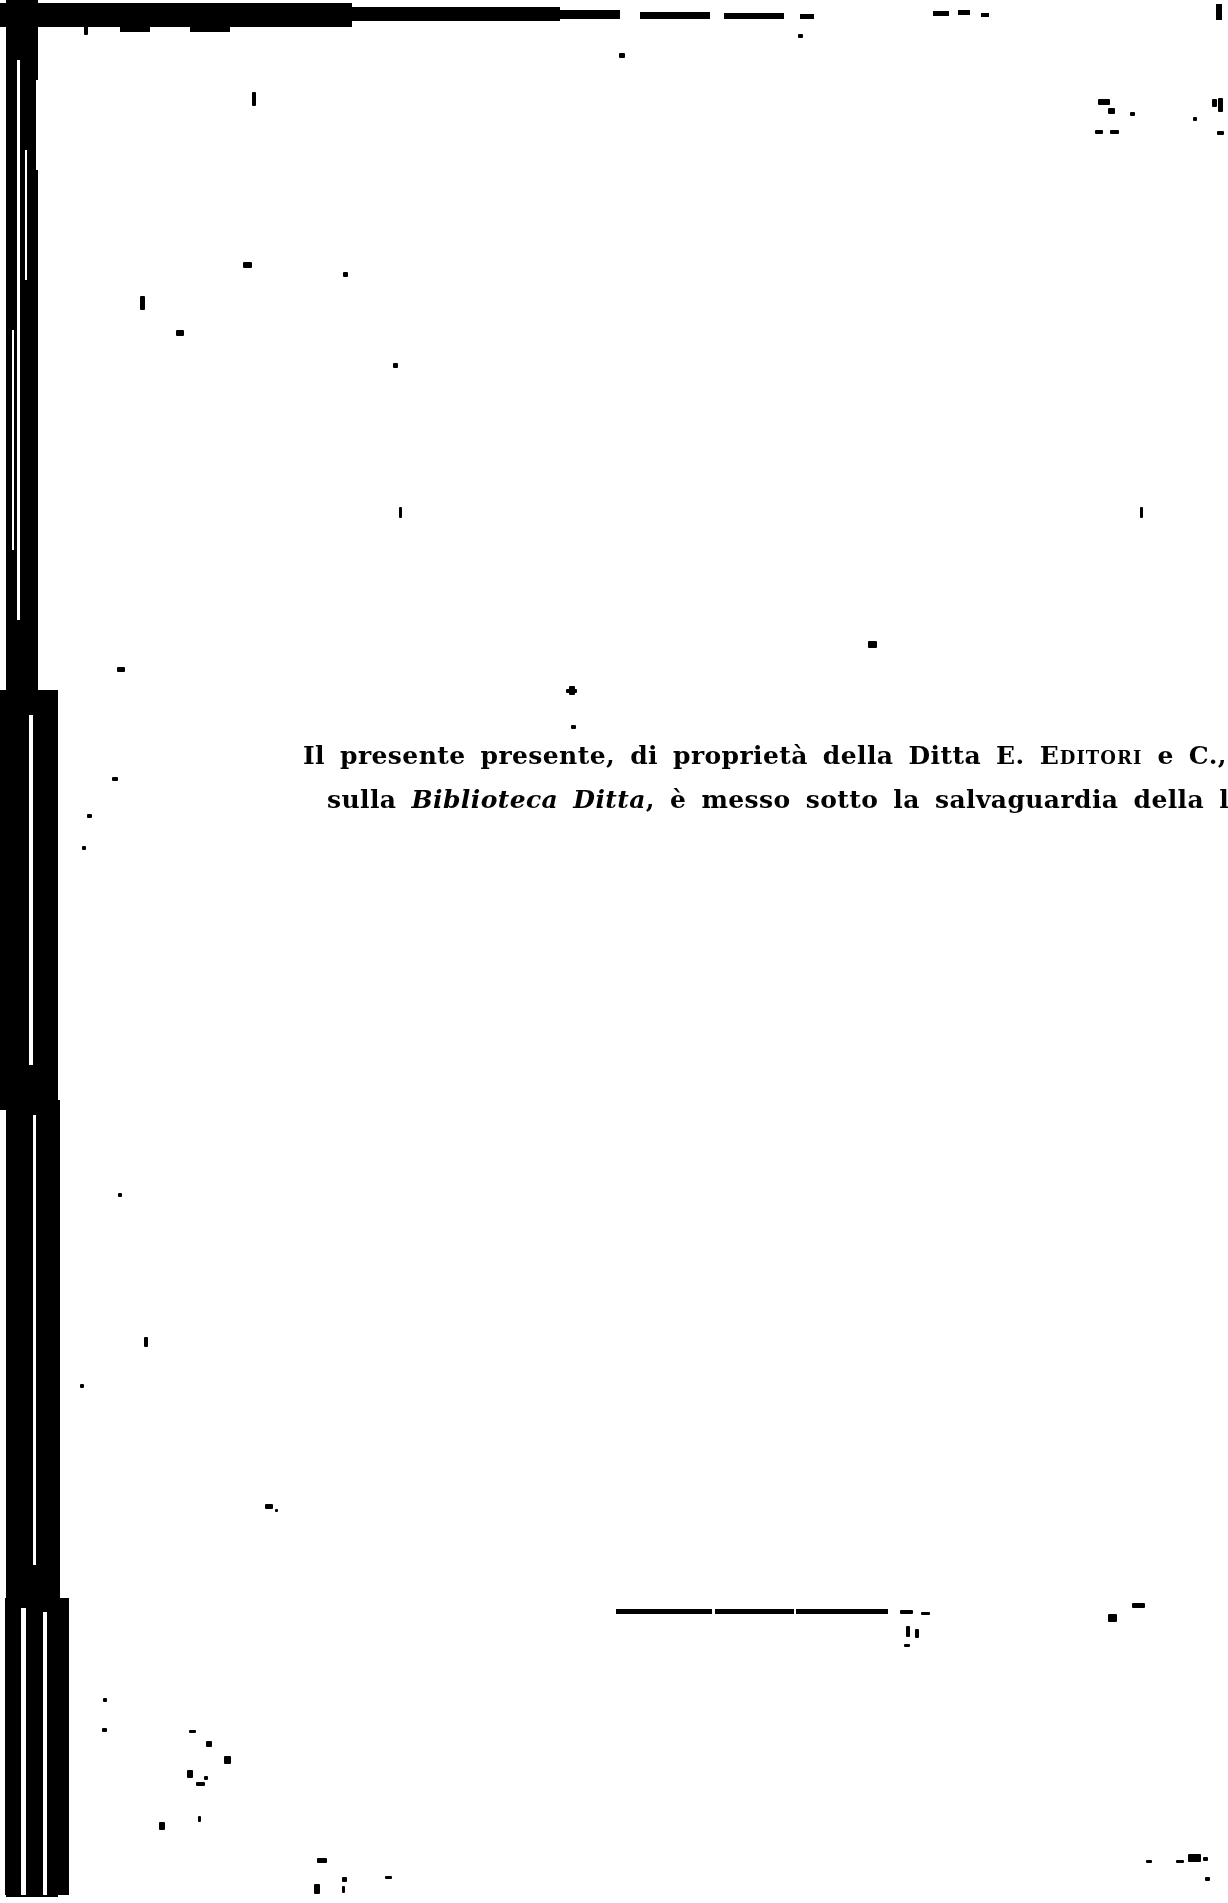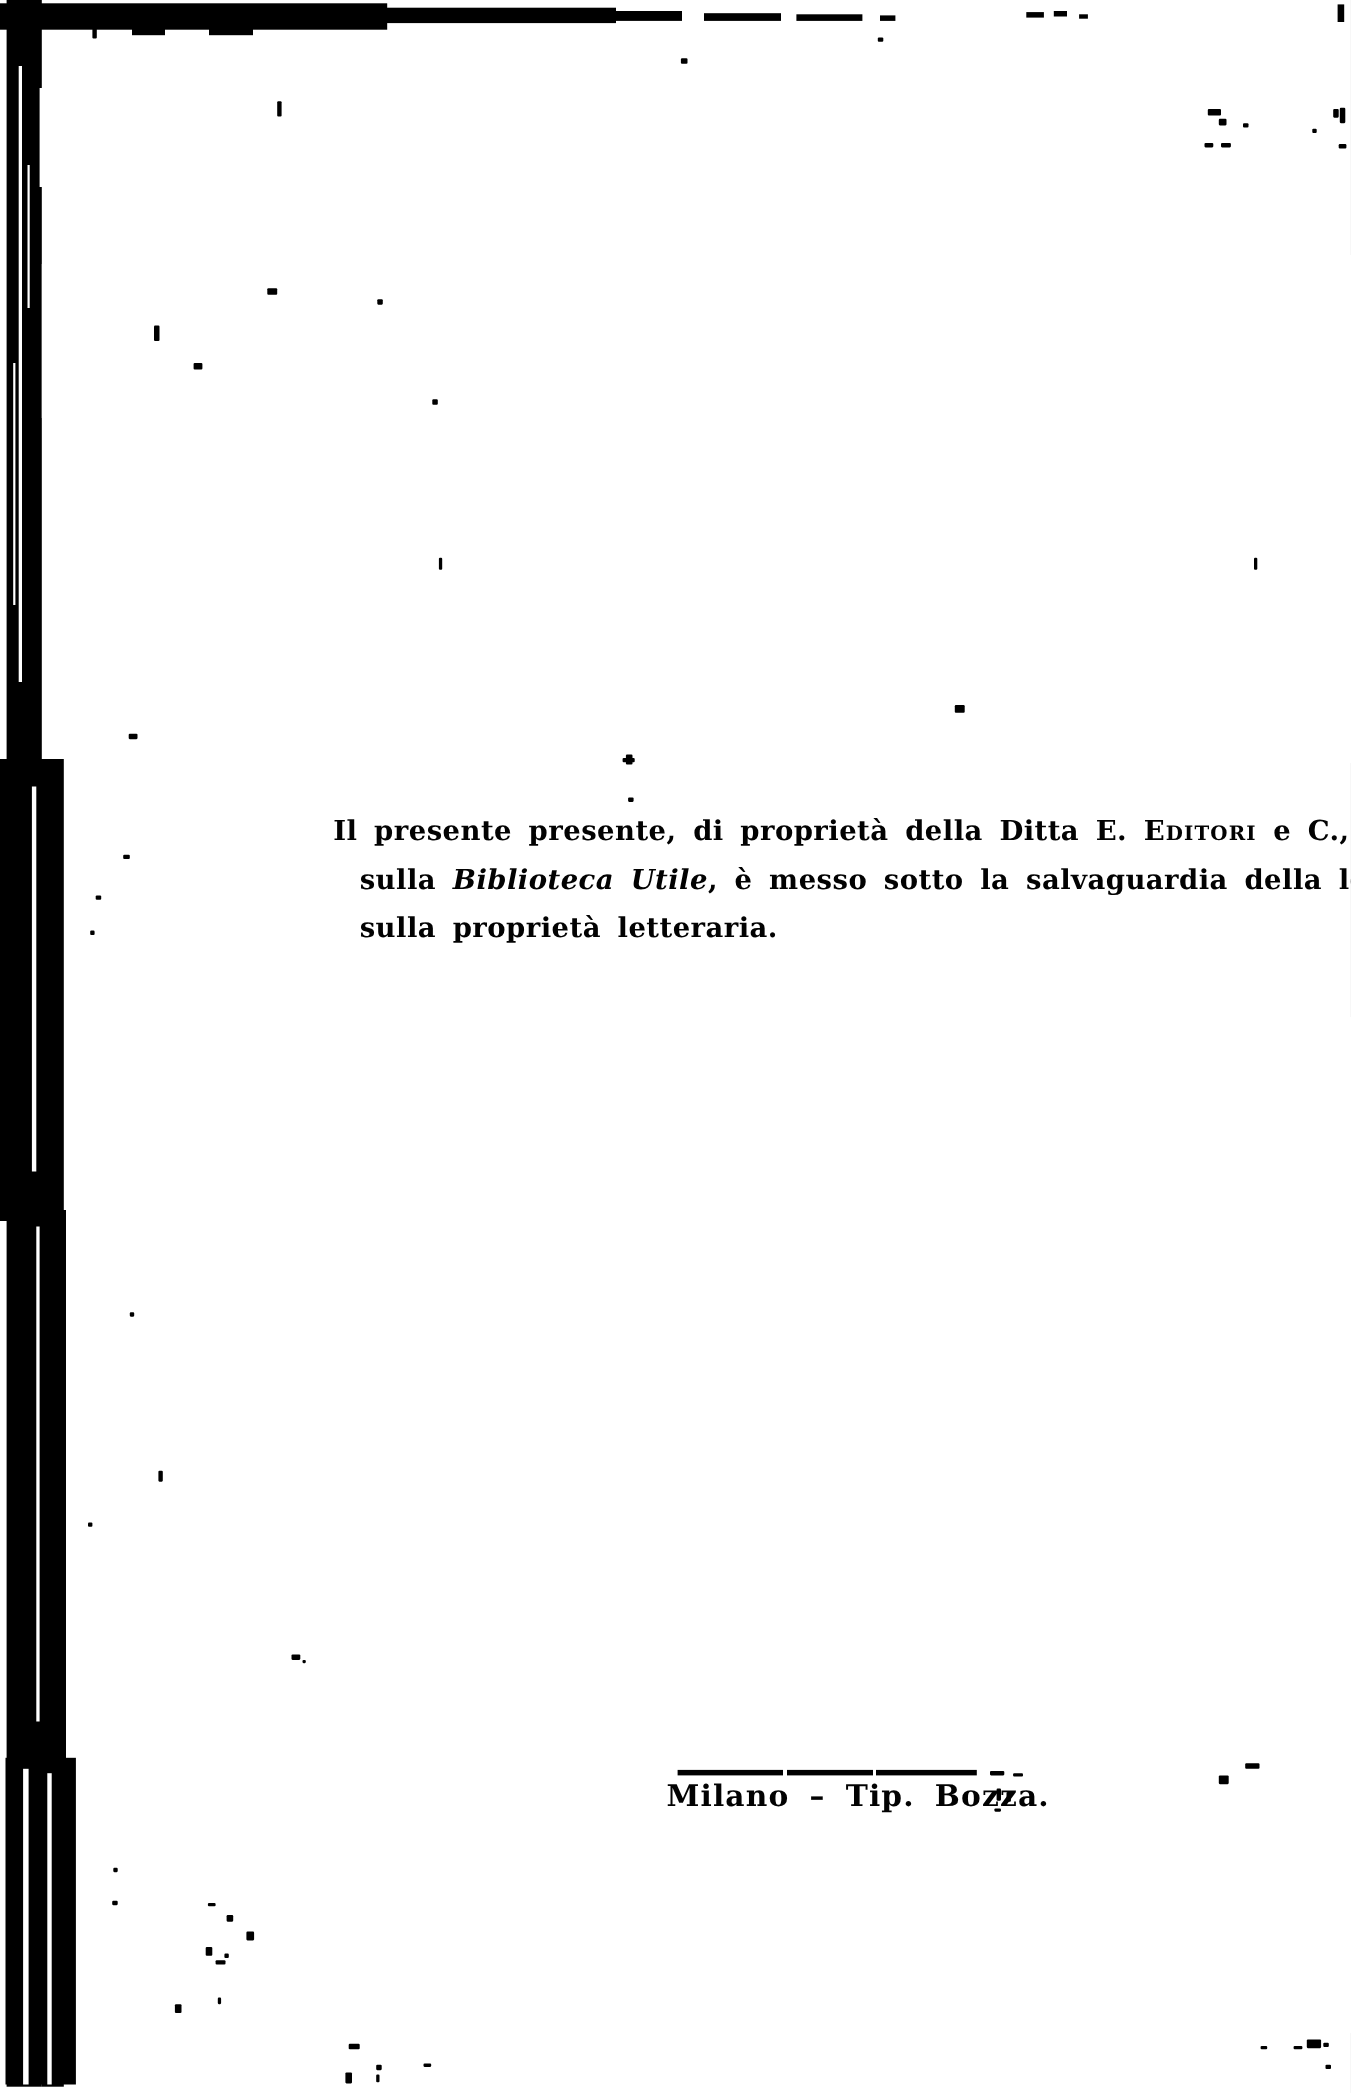--- a/index.html
+++ b/index.html
@@ -146,20 +146,18 @@
       <div class="speck" style="left: 1108px; top: 1614px; width: 9px; height: 8px;"></div>
       <div class="speck" style="left: 900px; top: 1610px; width: 13px; height: 4px;"></div>
       <div class="speck" style="left: 921px; top: 1612px; width: 9px; height: 3px;"></div>
       <div class="speck" style="left: 906px; top: 1626px; width: 4px; height: 11px;"></div>
       <div class="speck" style="left: 915px; top: 1629px; width: 4px; height: 9px;"></div>
       <div class="speck" style="left: 904px; top: 1644px; width: 6px; height: 3px;"></div>
     </div>
 
   <div class="notice">
     <div class="nline"><span>Il presente presente, di proprietà della Ditta E. </span><span class="sc">Editori</span><span> e C., Editori</span></div>
-    <div class="nline indent"><span>sulla </span><span class="it">Biblioteca Utile</span><span>, è messo sotto la salvaguardia della legge</span></div>
-    <div class="nline indent"><span>sulla proprietà letteraria.</span></div>
+    <div class="nline indent"><span>sulla </span><span class="it">Biblioteca Ditta</span><span>, è messo sotto la salvaguardia della legge</span></div>
   </div>
 
   <div class="imprint-rule"></div>
-  <div class="imprint-text">Milano – Tip. Bozza.</div>
 
 </div>
 
 </body></html>

